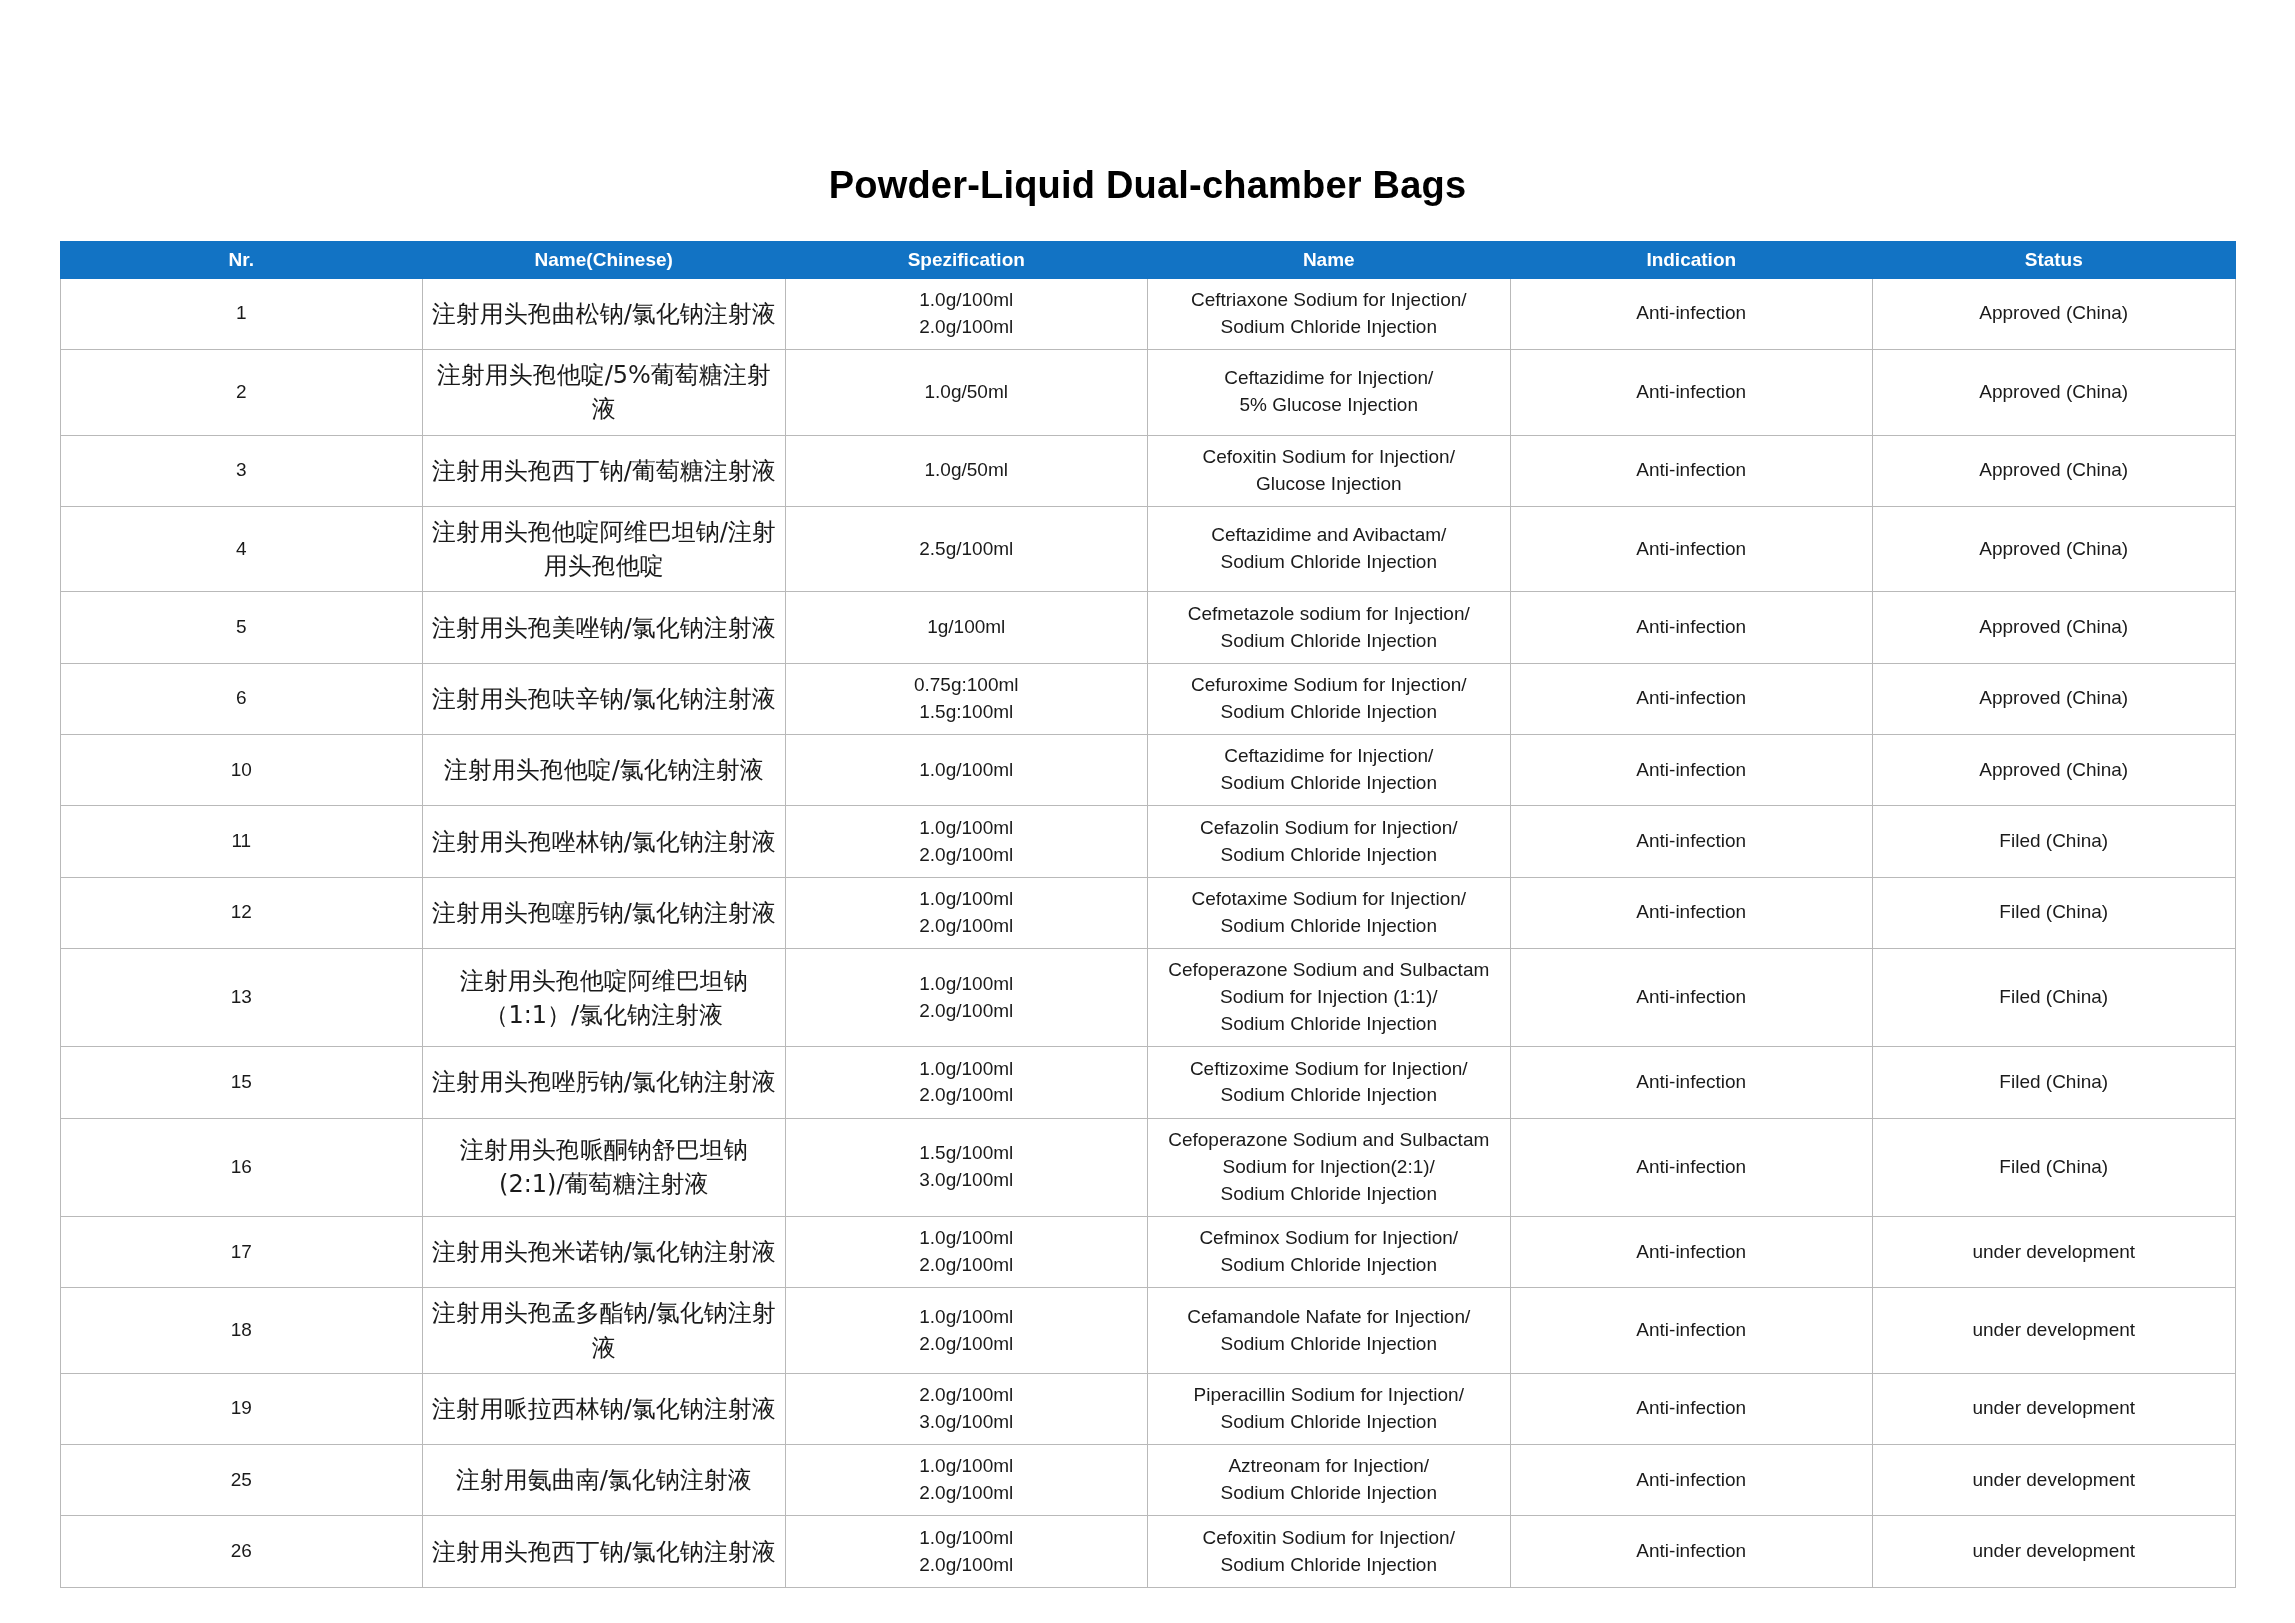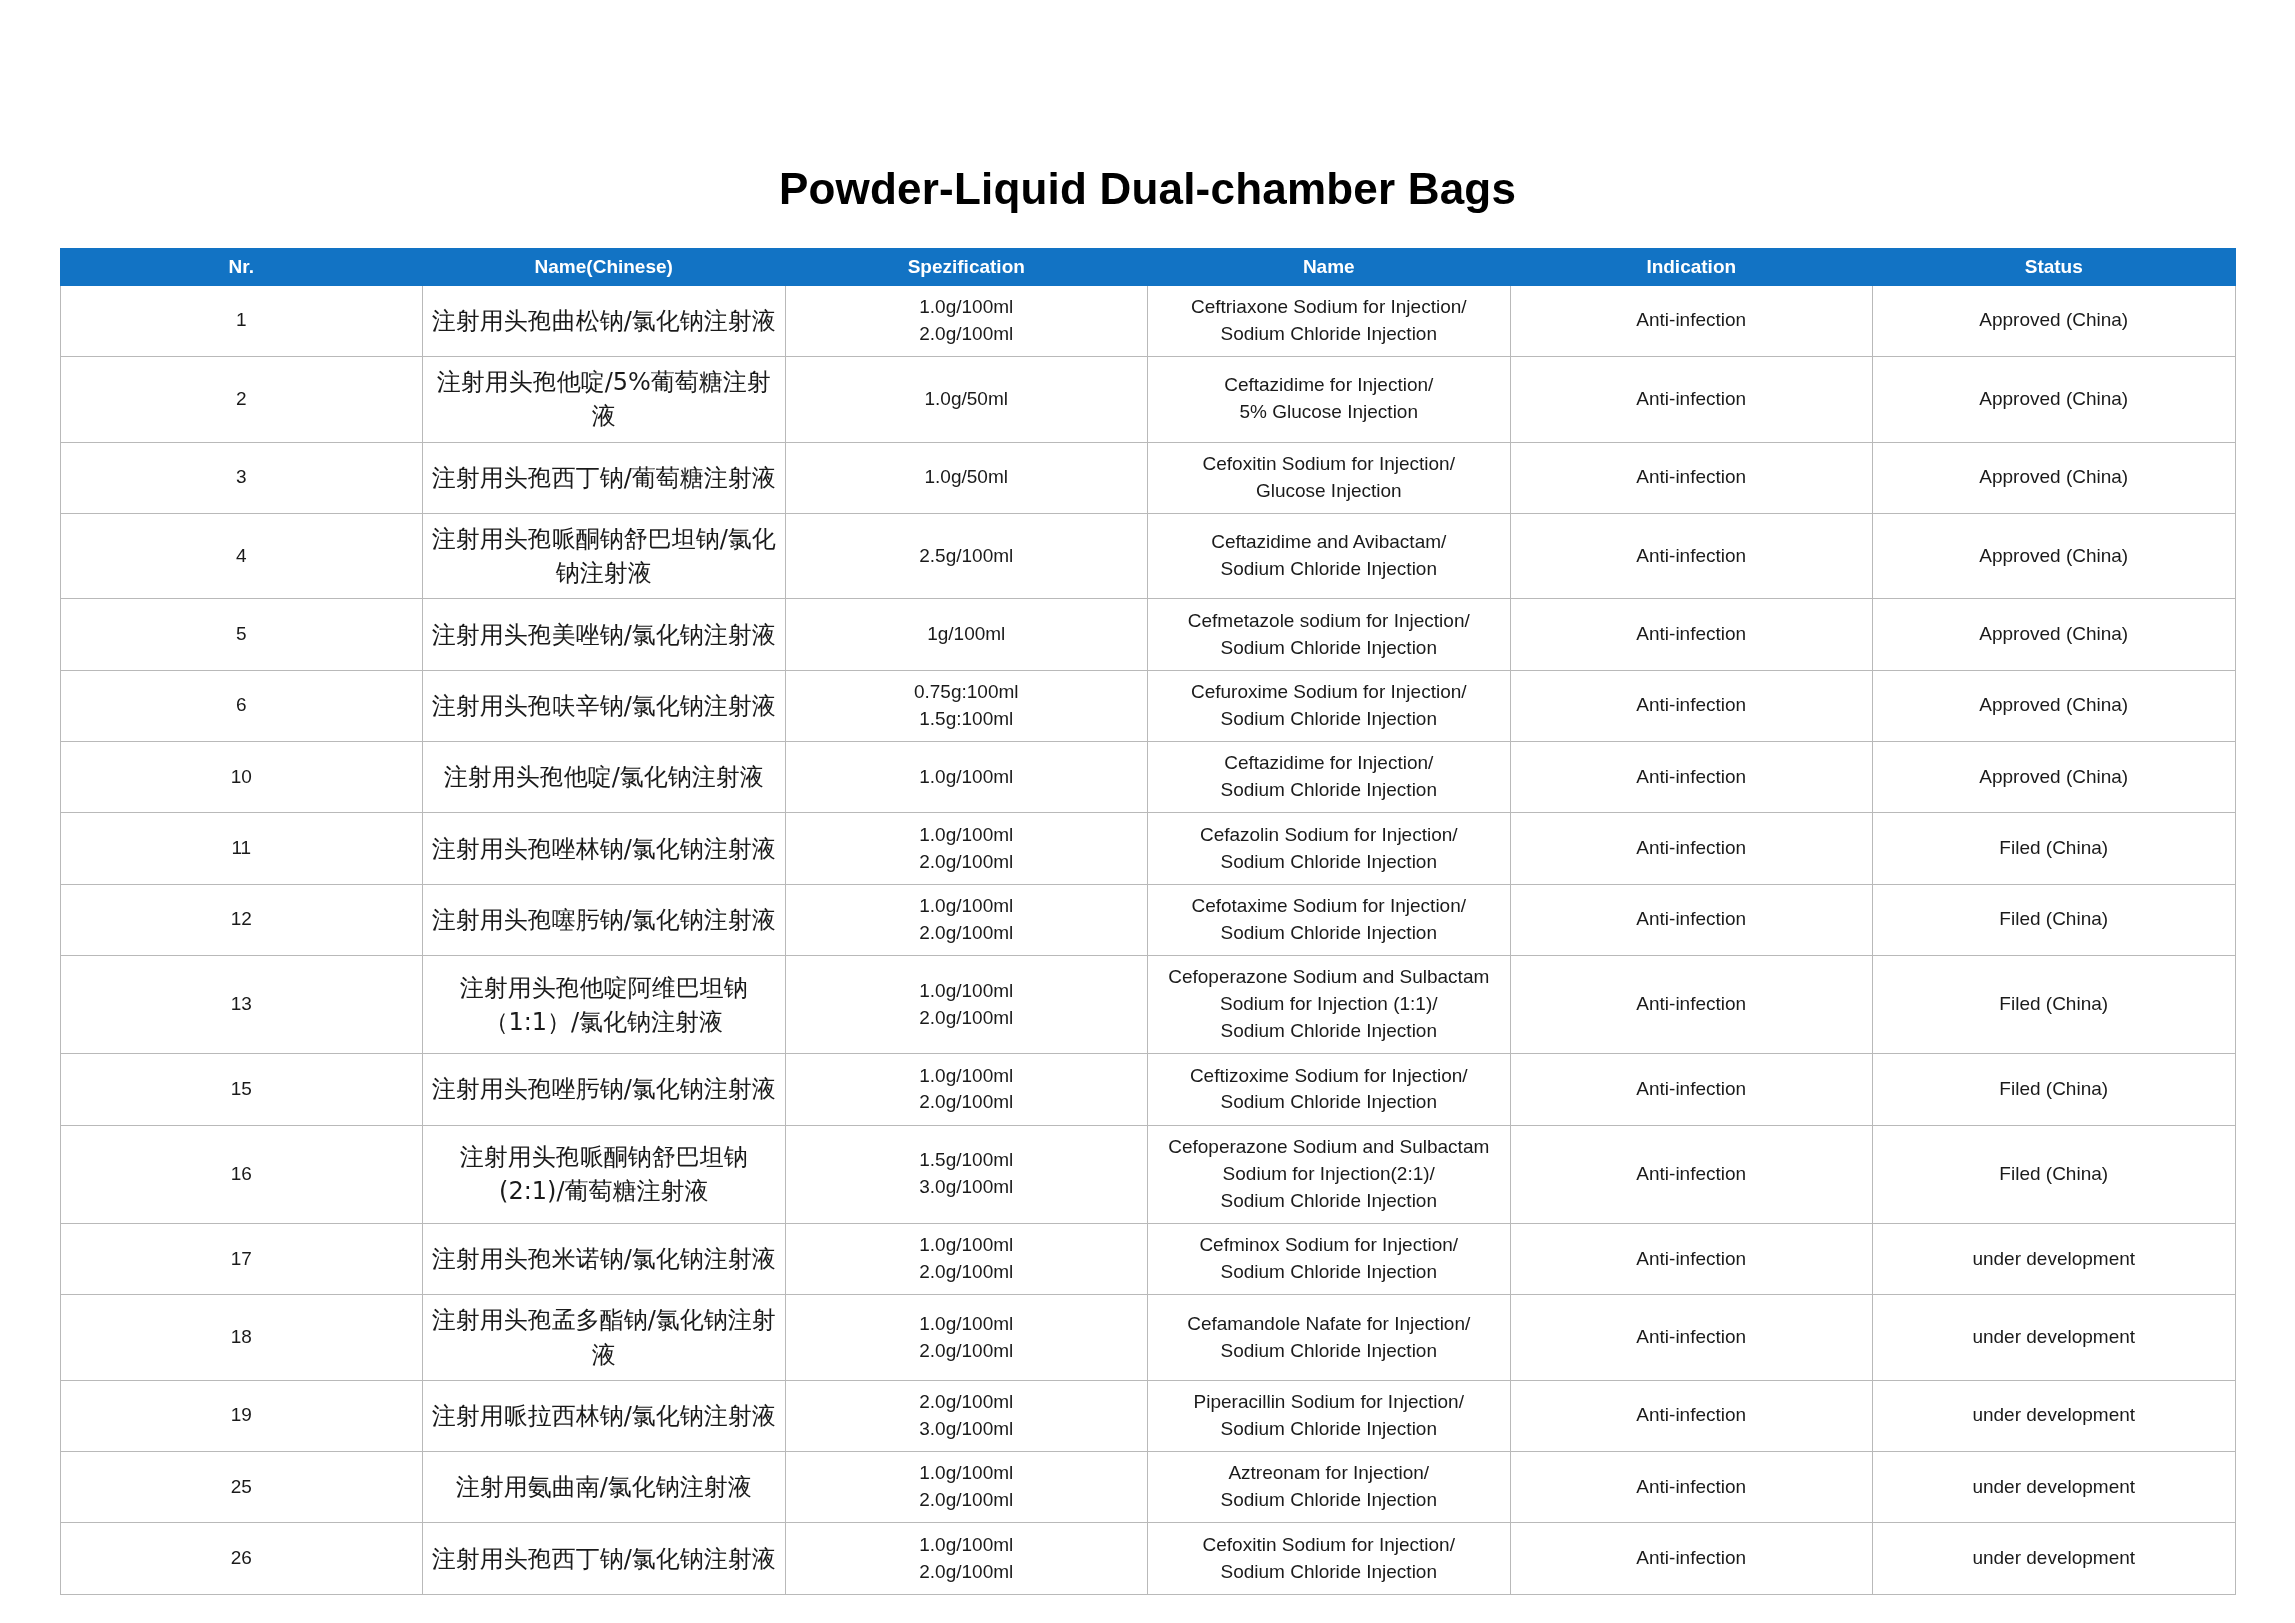--- a/index.html
+++ b/index.html
@@ -15,21 +15,21 @@
     overflow: hidden;
   }
   .page {
     position: relative;
     width: 2295px;
     height: 1623px;
     box-sizing: border-box;
   }
   .title {
     text-align: center;
-    font-size: 44px;
+    font-size: 38px;
     font-weight: bold;
     color: #000000;
     margin: 0;
     padding-top: 164px;
     letter-spacing: 0.2px;
   }
   .table-wrap {
     margin: 0 auto;
     padding-top: 34px;
     width: 2176px;
@@ -127,21 +127,21 @@
             </td>
             <td class="name-en cell-lines">
               <span>Cefoxitin Sodium for Injection/</span>
               <span>Glucose Injection</span>
             </td>
             <td class="indication">Anti-infection</td>
             <td class="status">Approved (China)</td>
           </tr>
           <tr>
             <td class="nr">4</td>
-            <td class="name-cn cn">注射用头孢哌酮钠舒巴坦钠/氯化钠注射液</td>
+            <td class="name-cn cn">注射用头孢他啶阿维巴坦钠/注射用头孢他啶</td>
             <td class="spec cell-lines">
               <span>2.5g/100ml</span>
             </td>
             <td class="name-en cell-lines">
               <span>Ceftazidime and Avibactam/</span>
               <span>Sodium Chloride Injection</span>
             </td>
             <td class="indication">Anti-infection</td>
             <td class="status">Approved (China)</td>
           </tr>

